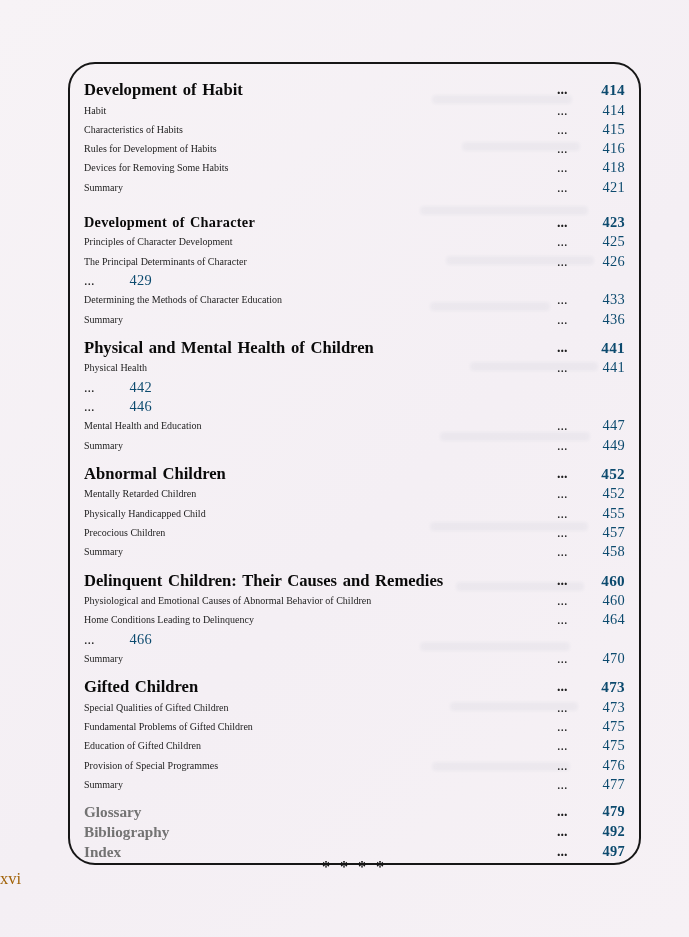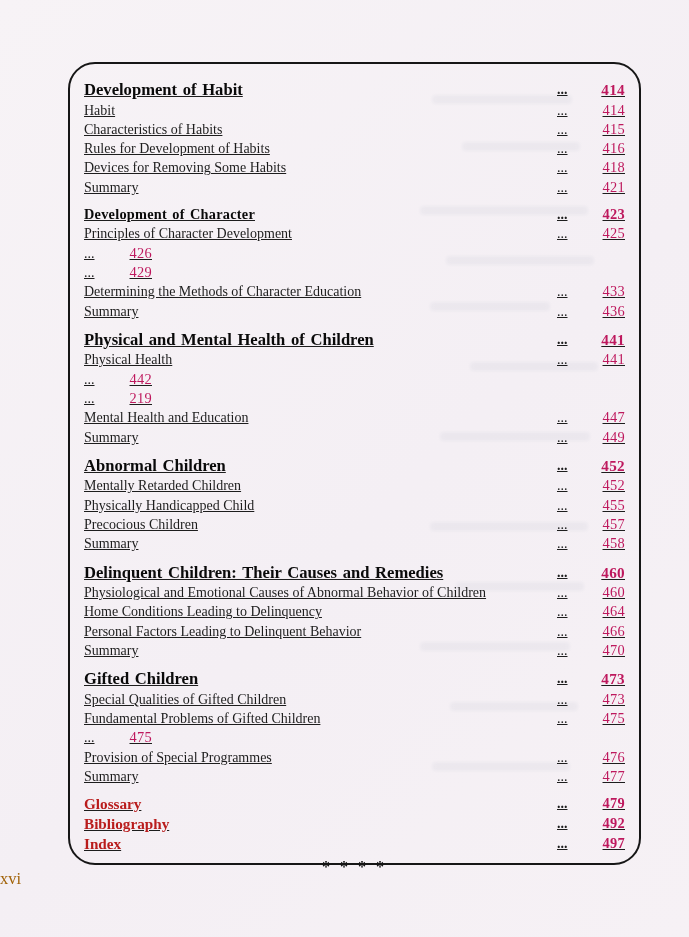--- a/index.html
+++ b/index.html
@@ -14,33 +14,33 @@
   .ghosts{position:absolute;inset:0;pointer-events:none;}
   .ghost{
     position:absolute;height:9px;border-radius:4px;
     background:#7e88a0;opacity:.07;filter:blur(1.6px);
   }
   .toc-box{
     position:absolute;left:68px;top:62px;width:573px;height:803px;
     box-sizing:border-box;border:2.5px solid #161616;border-radius:27px;
     padding:7px 14px 16px 14px;
   }
-  .toc-row{display:flex;align-items:center;line-height:19.3px;text-decoration:underline;}
-  .lbl{flex:1;font-size:14px;white-space:nowrap;color:#1d1d1d;}
+  .toc-row{display:flex;align-items:center;line-height:19.3px;}
+  .lbl{flex:1;font-size:10px;white-space:nowrap;color:#1d1d1d;}
   .dots{width:26px;font-size:14px;text-align:left;color:#1d1d1d;}
-  .num{width:42px;font-size:14.4px;text-align:right;color:#be185d;letter-spacing:.3px;}
+  .num{width:42px;font-size:14.4px;text-align:right;color:#0c4a6e;letter-spacing:.3px;}
   .heading .lbl{font-weight:bold;color:#0a0a0a;}
   .heading .num,.heading .dots{font-weight:bold;}
   .h-lg{margin-top:8px;line-height:21.5px;}
   .h-lg .lbl{font-size:16.6px;word-spacing:1.5px;}
   .h-lg .num{font-size:15.2px;}
-  .h-sm{margin-top:8px;line-height:19.5px;}
+  .h-sm{margin-top:16px;line-height:19.5px;}
   .h-sm .lbl{font-size:14.3px;letter-spacing:.25px;word-spacing:1.5px;}
   .back-row{line-height:19.8px;}
-  .back-row .lbl{font-weight:bold;font-size:15.2px;color:#b91c1c;}
+  .back-row .lbl{font-weight:bold;font-size:15.2px;color:#737373;}
   .back-row .num,.back-row .dots{font-weight:bold;}
   .back-first{margin-top:8px;}
   .separator{
     position:absolute;bottom:-12px;left:50%;transform:translateX(-50%);
     font-weight:bold;font-size:16px;letter-spacing:3px;color:#141414;
     line-height:1;white-space:nowrap;
   }
   .folio{
     position:absolute;top:869px;left:0;width:100%;
     text-align:left;font-size:16.5px;color:#a16207;
@@ -101,20 +101,21 @@
           <span class="lbl">Development of Character</span>
           <span class="dots">...</span>
           <span class="num">423</span>
         </div>
         <div class="toc-row entry">
           <span class="lbl">Principles of Character Development</span>
           <span class="dots">...</span>
           <span class="num">425</span>
         </div>
         <div class="toc-row entry">
+          <span class="lbl">The Principal Determinants of Character</span>
           <span class="dots">...</span>
           <span class="num">426</span>
         </div>
         <div class="toc-row entry">
           <span class="dots">...</span>
           <span class="num">429</span>
         </div>
         <div class="toc-row entry">
           <span class="lbl">Determining the Methods of Character Education</span>
           <span class="dots">...</span>
@@ -134,21 +135,21 @@
           <span class="lbl">Physical Health</span>
           <span class="dots">...</span>
           <span class="num">441</span>
         </div>
         <div class="toc-row entry">
           <span class="dots">...</span>
           <span class="num">442</span>
         </div>
         <div class="toc-row entry">
           <span class="dots">...</span>
-          <span class="num">219</span>
+          <span class="num">446</span>
         </div>
         <div class="toc-row entry">
           <span class="lbl">Mental Health and Education</span>
           <span class="dots">...</span>
           <span class="num">447</span>
         </div>
         <div class="toc-row entry">
           <span class="lbl">Summary</span>
           <span class="dots">...</span>
           <span class="num">449</span>
@@ -187,21 +188,20 @@
           <span class="lbl">Physiological and Emotional Causes of Abnormal Behavior of Children</span>
           <span class="dots">...</span>
           <span class="num">460</span>
         </div>
         <div class="toc-row entry">
           <span class="lbl">Home Conditions Leading to Delinquency</span>
           <span class="dots">...</span>
           <span class="num">464</span>
         </div>
         <div class="toc-row entry">
-          <span class="lbl">Personal Factors Leading to Delinquent Behavior</span>
           <span class="dots">...</span>
           <span class="num">466</span>
         </div>
         <div class="toc-row entry">
           <span class="lbl">Summary</span>
           <span class="dots">...</span>
           <span class="num">470</span>
         </div>
         <div class="toc-row heading h-lg">
           <span class="lbl">Gifted Children</span>
@@ -212,20 +212,21 @@
           <span class="lbl">Special Qualities of Gifted Children</span>
           <span class="dots">...</span>
           <span class="num">473</span>
         </div>
         <div class="toc-row entry">
           <span class="lbl">Fundamental Problems of Gifted Children</span>
           <span class="dots">...</span>
           <span class="num">475</span>
         </div>
         <div class="toc-row entry">
+          <span class="lbl">Education of Gifted Children</span>
           <span class="dots">...</span>
           <span class="num">475</span>
         </div>
         <div class="toc-row entry">
           <span class="lbl">Provision of Special Programmes</span>
           <span class="dots">...</span>
           <span class="num">476</span>
         </div>
         <div class="toc-row entry">
           <span class="lbl">Summary</span>

